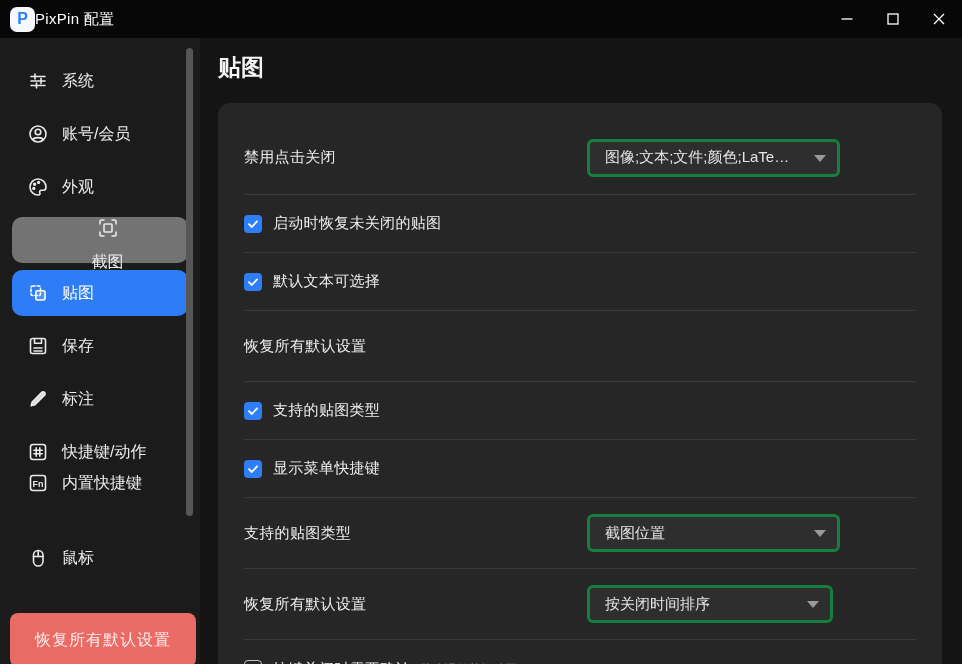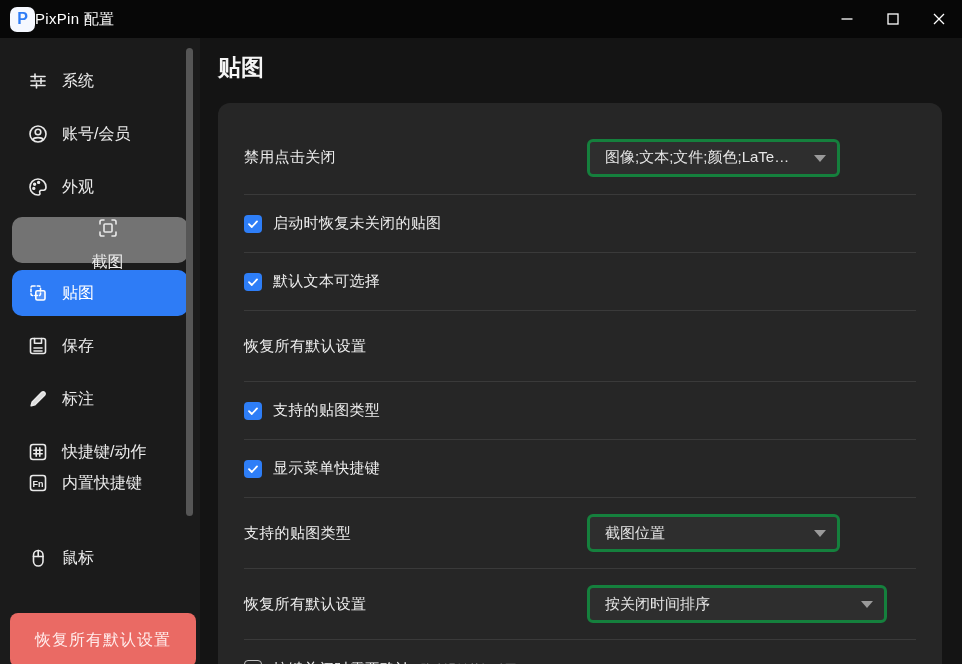--- a/index.html
+++ b/index.html
@@ -287,21 +287,21 @@
     <div class="row row-select">
       <span class="row-label">支持的贴图类型</span>
       <div class="select" style="width:253px">
         <span>截图位置</span>
         <span class="caret"></span>
       </div>
     </div>
 
     <div class="row row-select">
       <span class="row-label">恢复所有默认设置</span>
-      <div class="select" style="width:300px">
+      <div class="select" style="width:246px">
         <span>按关闭时间排序</span>
         <span class="caret"></span>
       </div>
     </div>
 
     <div class="row row-check">
       <span class="checkbox unchecked"></span>
       <span class="check-label">按键关闭时需要确认</span>
       <span class="check-hint">防止误触关闭贴图</span>
     </div>

